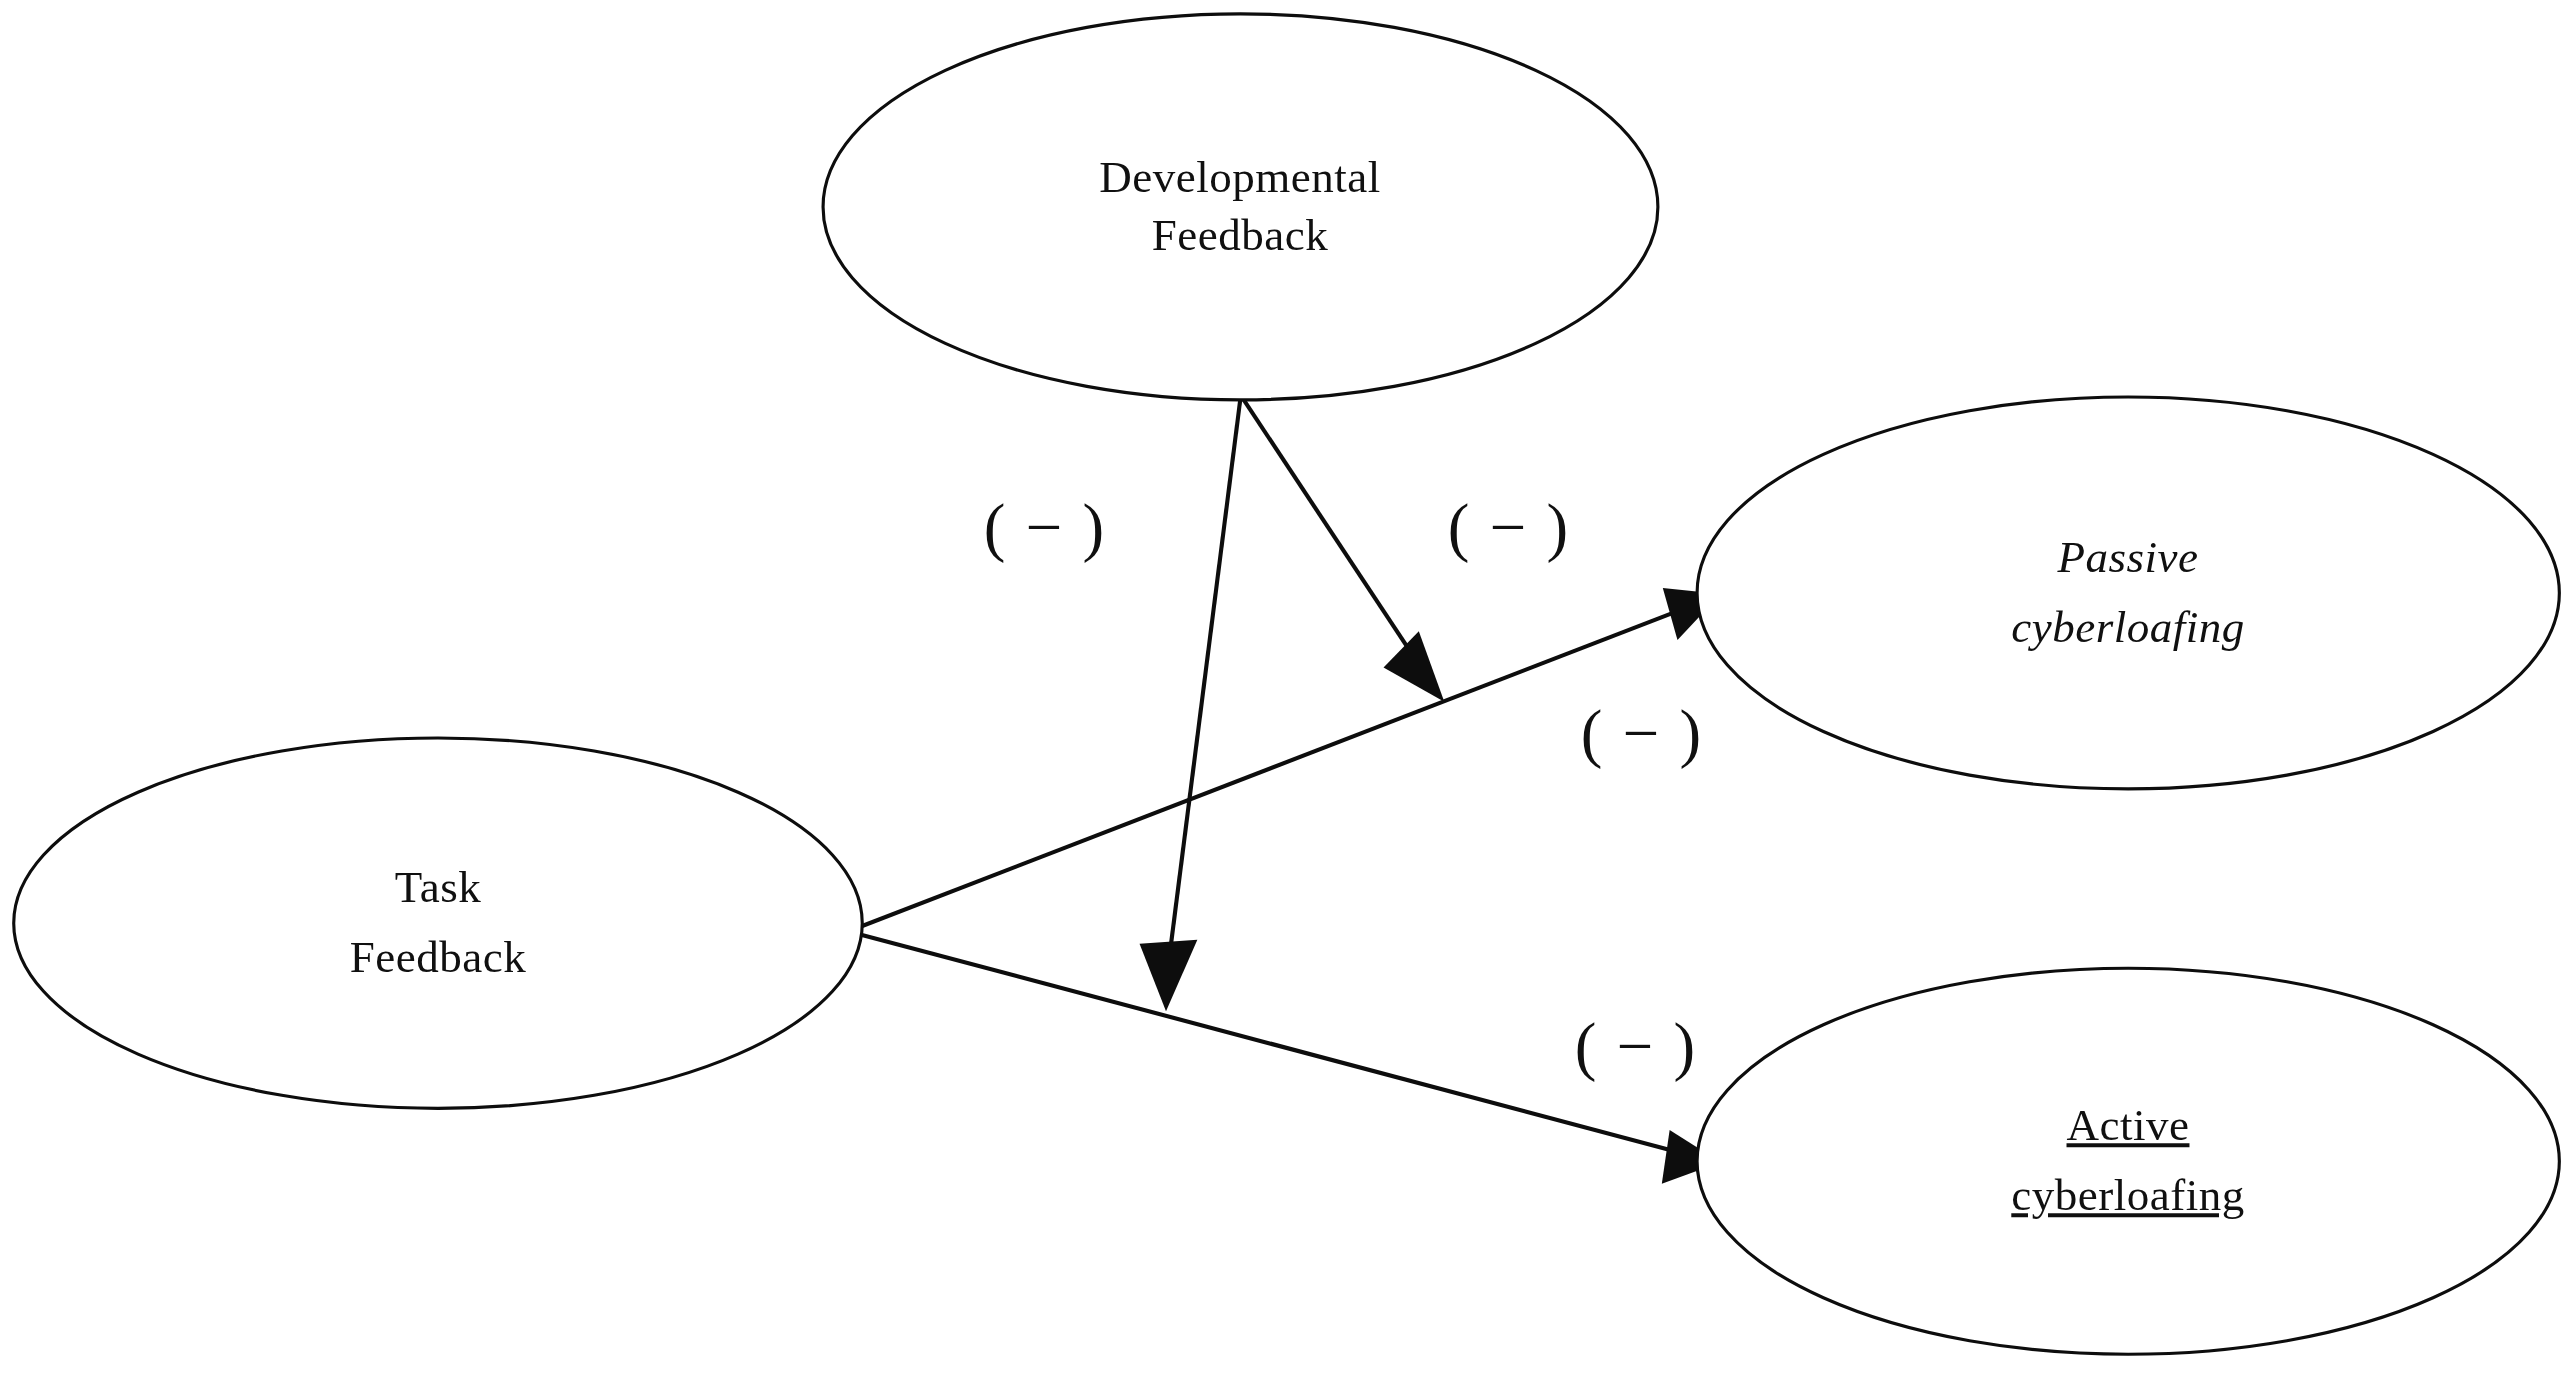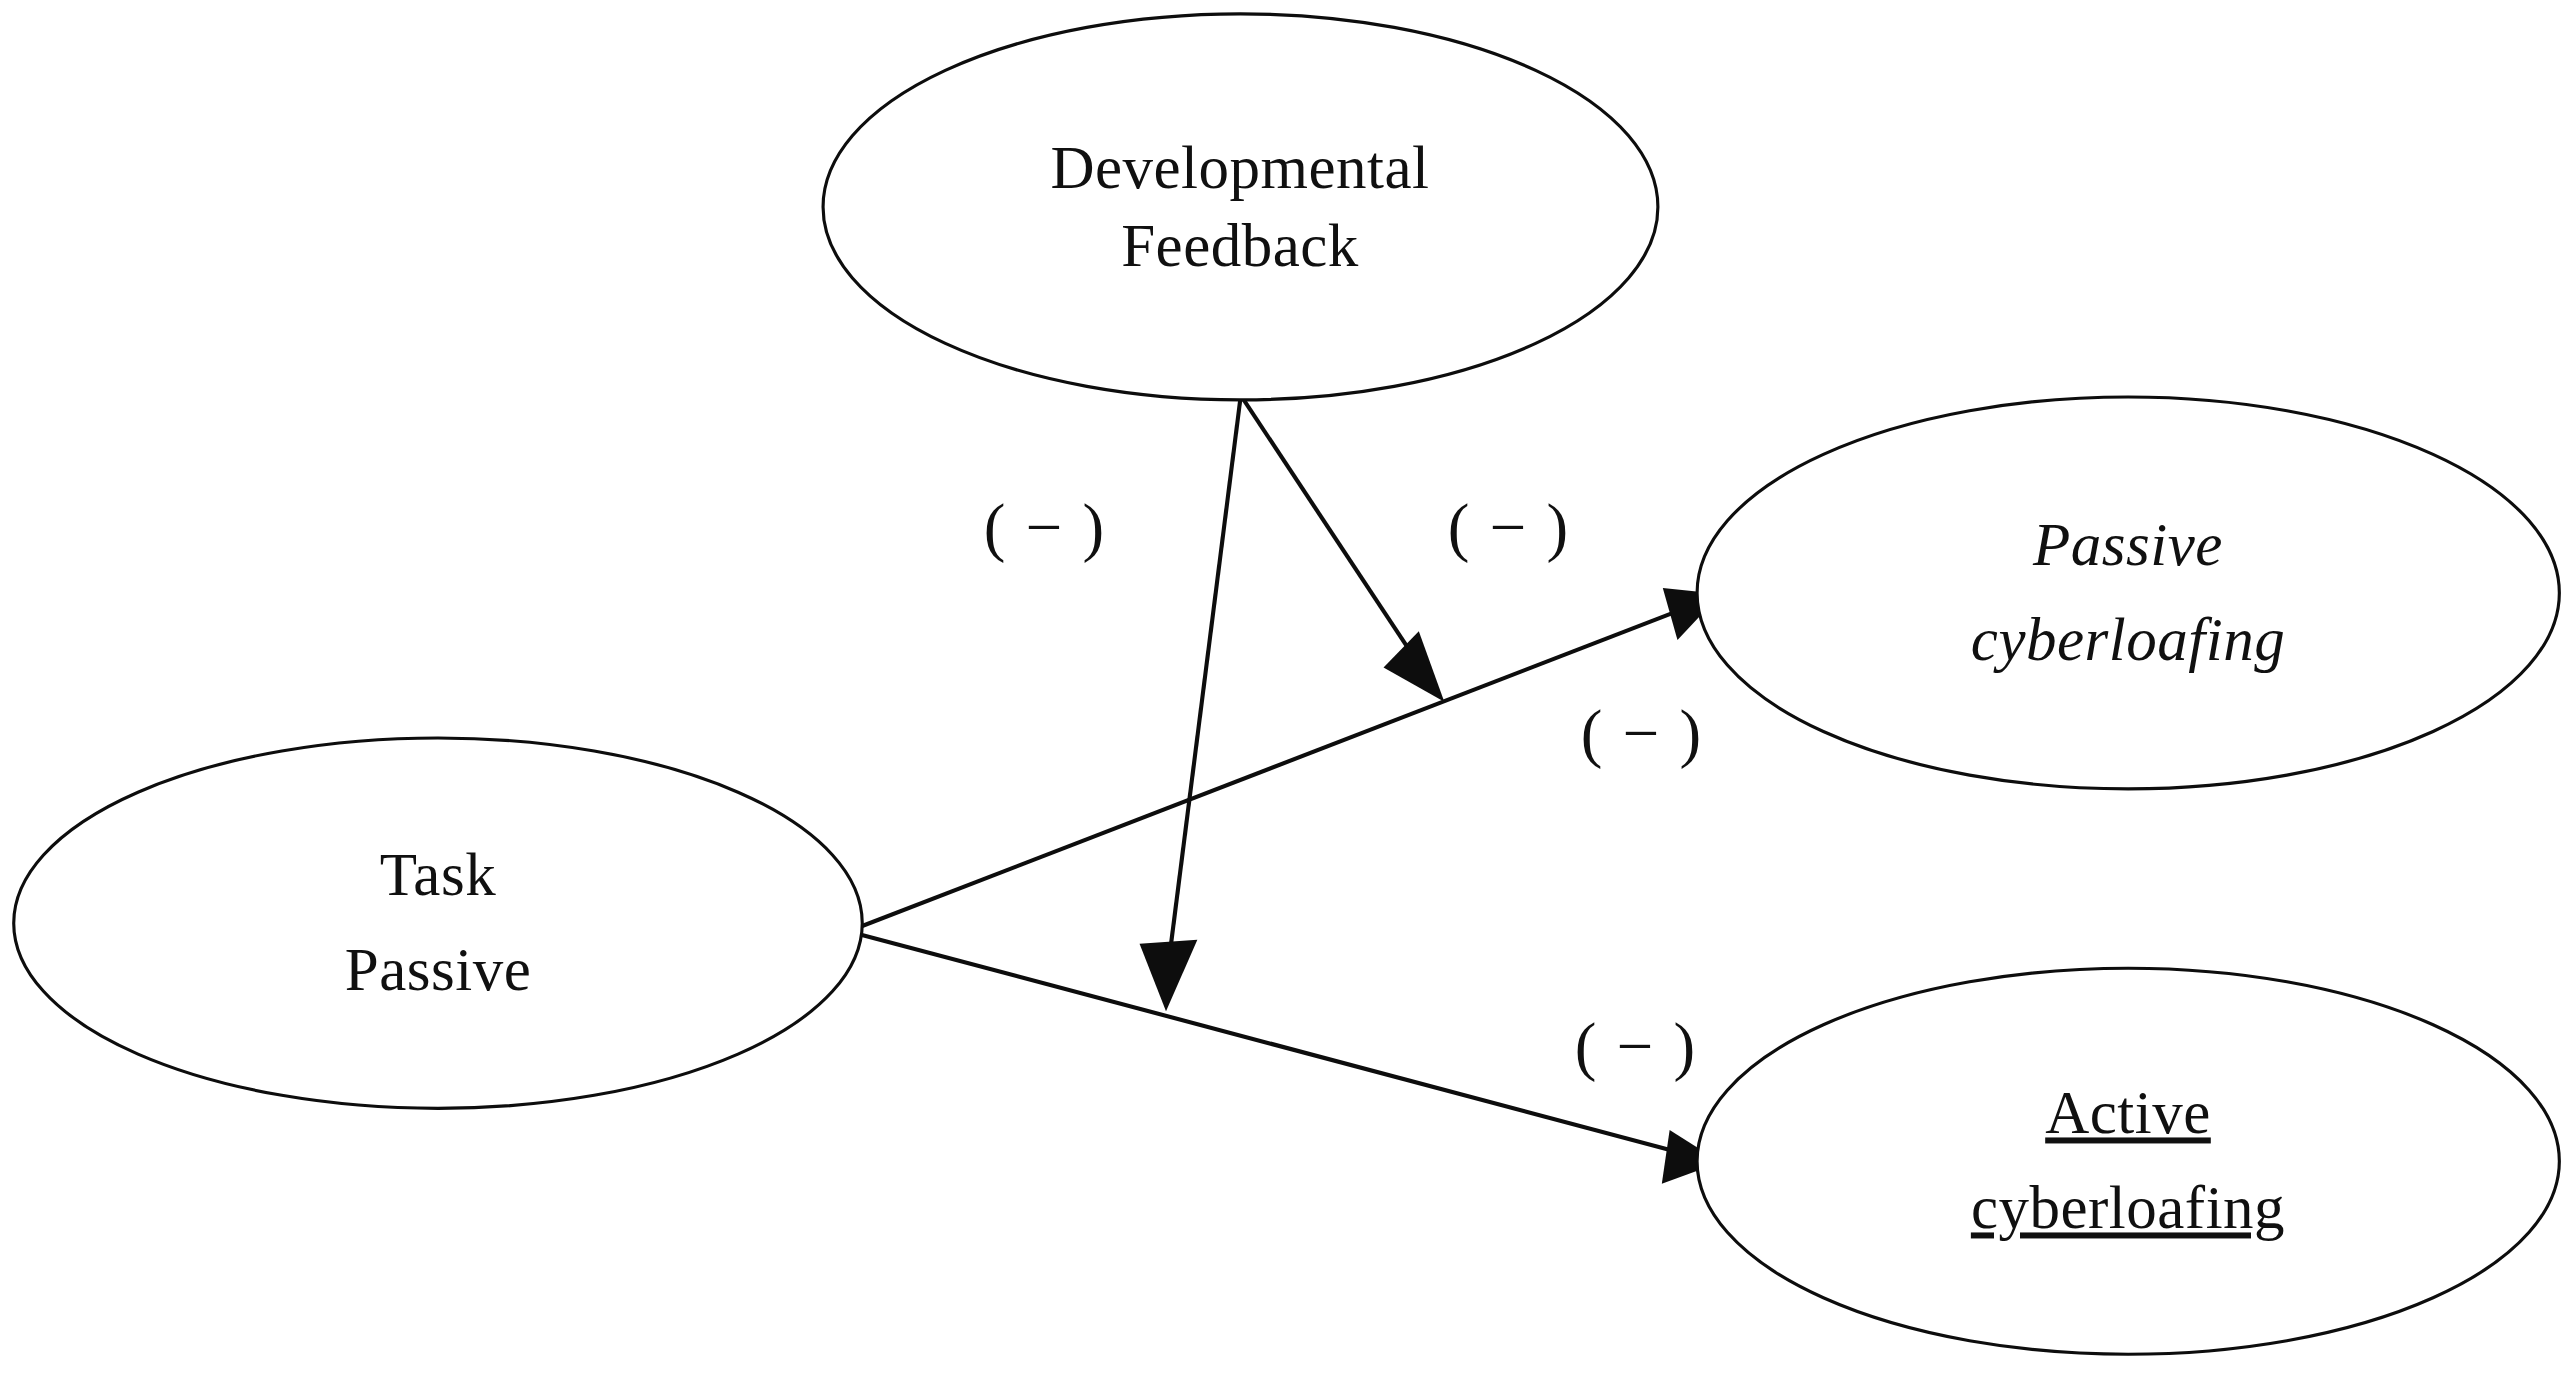--- a/index.html
+++ b/index.html
@@ -36,21 +36,21 @@
   }
   .edge-head {
     fill: #0d0d0d;
     stroke: none;
   }
   .node-label {
     position: absolute;
     text-align: center;
     color: #101010;
     font-family: "Liberation Serif", "DejaVu Serif", serif;
-    font-size: 61px;
+    font-size: 45px;
     line-height: 1.28;
     letter-spacing: 0.5px;
     white-space: pre-line;
     transform: translate(-50%, -50%);
     pointer-events: none;
   }
   .sign-label {
     position: absolute;
     color: #101010;
     font-family: "Liberation Serif", "DejaVu Serif", serif;
@@ -91,21 +91,21 @@
     <ellipse class="node-ellipse" cx="1266" cy="211" rx="426" ry="197"></ellipse>
     <ellipse class="node-ellipse" cx="447" cy="942" rx="433" ry="189"></ellipse>
     <ellipse class="node-ellipse" cx="2172" cy="605" rx="440" ry="200"></ellipse>
     <ellipse class="node-ellipse" cx="2172" cy="1185" rx="440" ry="197"></ellipse>
   </svg>
 
   <div class="node-label" style="left:1240px; top:207px;">Developmental
 Feedback</div>
 
   <div class="node-label" style="left:438px; top:923px; line-height:1.55;">Task
-Passive</div>
+Feedback</div>
 
   <div class="node-label" style="left:2128px; top:593px; line-height:1.55;font-style:italic;">Passive
 cyberloafing</div>
 
   <div class="node-label" style="left:2128px; top:1161px; line-height:1.55;text-decoration:underline;">Active
 cyberloafing</div>
 
   <div class="sign-label" style="left:1045px; top:527px;">( − )</div>
 
   <div class="sign-label" style="left:1509px; top:527px;">( − )</div>

